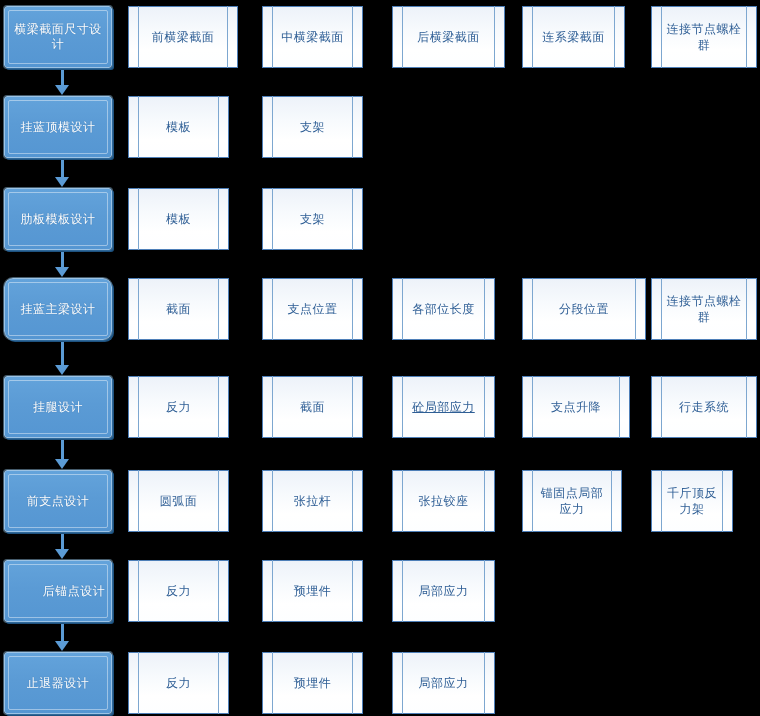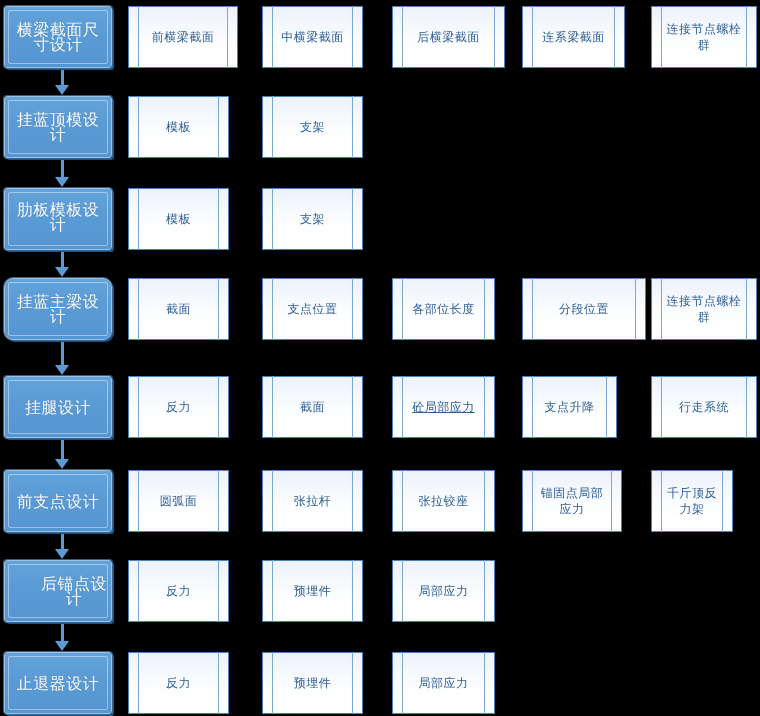--- a/index.html
+++ b/index.html
@@ -30,21 +30,21 @@
     border-radius: 3px;
     background: linear-gradient(180deg, #63A3DB 0%, #5B9BD5 45%, #5596D2 100%);
     border: 1px solid #9CC3E5;
     box-shadow: 2px 2px 0 0 rgba(40,110,170,0.75),
                 0 0 0 1px rgba(150,200,235,0.45);
     display: flex;
     align-items: center;
     justify-content: center;
     text-align: center;
     color: #ffffff;
-    font-size: 16px;
+    font-size: 12px;
     line-height: 15px;
     letter-spacing: 0.5px;
     padding: 2px 4px;
     text-shadow: 0 0 1px rgba(30,80,130,0.5);
   }
   .node-blue .inner-rule {
     position: absolute;
     left: 3px;
     right: 3px;
     top: 3px;
@@ -161,21 +161,21 @@
     <div class="node-proc" style="left: 128px; top: 96px; width: 101px;">
       <span class="bar-left"></span>
       <span class="bar-right"></span>
       <span class="label">模板</span>
     </div>
     <div class="node-proc" style="left: 262px; top: 96px; width: 101px;">
       <span class="bar-left"></span>
       <span class="bar-right"></span>
       <span class="label">支架</span>
     </div>
-    <div class="node-blue" style="left: 4px; top: 188px; font-family: Liberation Mono, monospace;">
+    <div class="node-blue" style="left: 4px; top: 188px;">
       <span class="inner-rule"></span>
       <span class="label">肋板模板设计</span>
     </div>
     <div class="arrow" style="left: 55px; top: 252px; height: 25px;">
       <span class="shaft" style="height: 16px;"></span>
       <span class="head" style="top: 15px;"></span>
     </div>
     <div class="node-proc" style="left: 128px; top: 188px; width: 101px;">
       <span class="bar-left"></span>
       <span class="bar-right"></span>
@@ -235,21 +235,21 @@
     <div class="node-proc" style="left: 262px; top: 376px; width: 101px;">
       <span class="bar-left"></span>
       <span class="bar-right"></span>
       <span class="label">截面</span>
     </div>
     <div class="node-proc" style="left: 392px; top: 376px; width: 103px; text-decoration: underline;">
       <span class="bar-left"></span>
       <span class="bar-right"></span>
       <span class="label">砼局部应力</span>
     </div>
-    <div class="node-proc" style="left: 522px; top: 376px; width: 95px;">
+    <div class="node-proc" style="left: 522px; top: 376px; width: 108px;">
       <span class="bar-left"></span>
       <span class="bar-right"></span>
       <span class="label">支点升降</span>
     </div>
     <div class="node-proc" style="left: 651px; top: 376px; width: 106px;">
       <span class="bar-left"></span>
       <span class="bar-right"></span>
       <span class="label">行走系统</span>
     </div>
     <div class="node-blue" style="left: 4px; top: 470px;">

